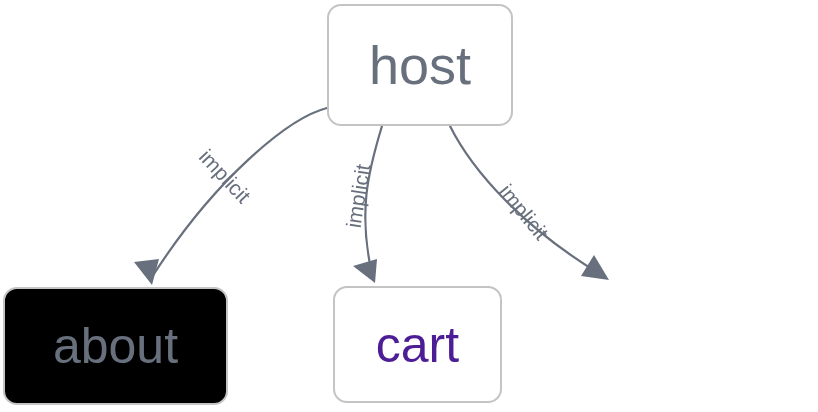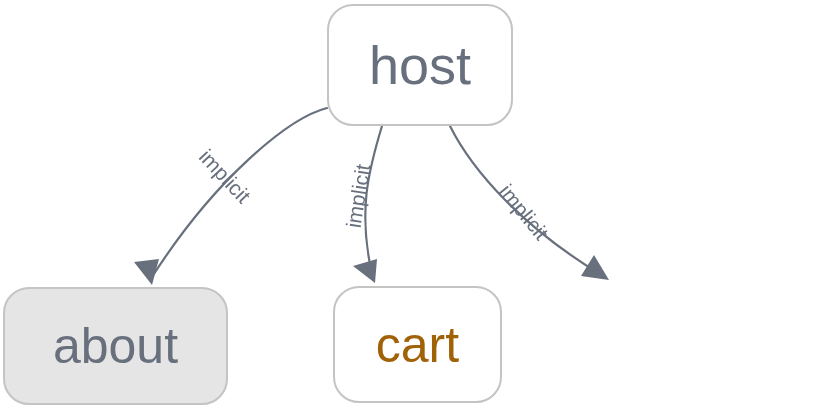--- a/index.html
+++ b/index.html
@@ -22,21 +22,21 @@
     left: 0;
     top: 0;
     width: 818px;
     height: 412px;
   }
   .node-box {
     position: absolute;
     box-sizing: border-box;
     background: #ffffff;
     border: 2px solid #c4c4c4;
-    border-radius: 26px;
+    border-radius: 14px;
     display: flex;
     align-items: center;
     justify-content: center;
     z-index: 3;
   }
   .node-label {
     color: #68707e;
     font-family: "Liberation Sans", sans-serif;
     font-weight: 400;
     line-height: 1;
@@ -84,20 +84,20 @@
     </g>
   </svg>
 
   <div class="edge-label" id="edge-label-0" style="left: 225px; top: 176px; color: rgb(104, 112, 126); transform: translate(-50%, -50%) rotate(47deg);">implicit</div>
   <div class="edge-label" id="edge-label-1" style="left: 358px; top: 196px; color: rgb(104, 112, 126); transform: translate(-50%, -50%) rotate(-81deg);">implicit</div>
   <div class="edge-label" id="edge-label-2" style="left: 524px; top: 212px; color: rgb(104, 112, 126); transform: translate(-50%, -50%) rotate(51deg);">implicit</div>
 
   <div class="node-box" id="node-0" style="left: 327px; top: 4px; width: 186px; height: 122px; border-color: rgb(196, 196, 196); background: rgb(255, 255, 255);">
     <span class="node-label" style="font-size: 54px; color: rgb(104, 112, 126);">host</span>
   </div>
-  <div class="node-box" id="node-1" style="left: 3px; top: 287px; width: 225px; height: 118px; border-color: rgb(196, 196, 196); background: #e5e5e5;">
+  <div class="node-box" id="node-1" style="left: 3px; top: 287px; width: 225px; height: 118px; border-color: rgb(196, 196, 196); background: #000000;">
     <span class="node-label" style="font-size: 50px; color: rgb(104, 112, 126);">about</span>
   </div>
   <div class="node-box" id="node-2" style="left: 333px; top: 286px; width: 169px; height: 117px; border-color: rgb(196, 196, 196); background: rgb(255, 255, 255);">
-    <span class="node-label" style="font-size: 50px; color: #a16207;">cart</span>
+    <span class="node-label" style="font-size: 50px; color: #4c1d95;">cart</span>
   </div>
 
 </div>
 
 </body></html>

